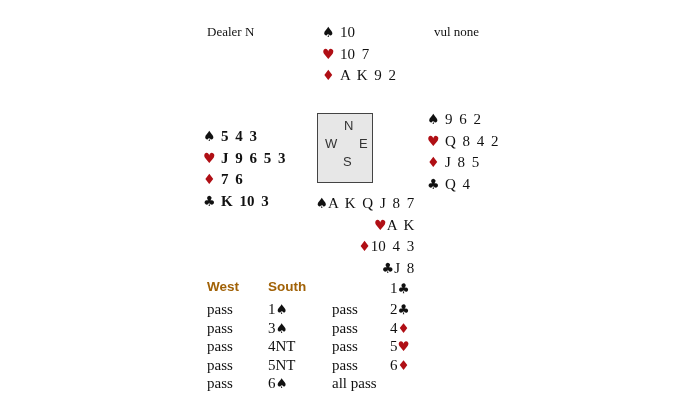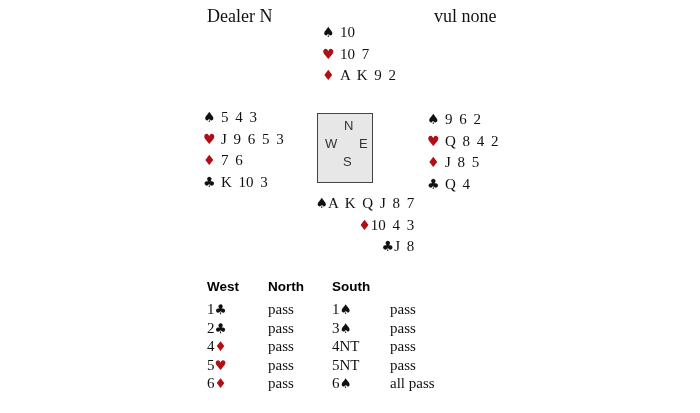--- a/index.html
+++ b/index.html
@@ -1,52 +1,52 @@
 <!DOCTYPE html>
 <html><head>
 <meta charset="utf-8">
 <style>
   html,body { margin:0; padding:0; background:#ffffff; }
   .screen {
     position:relative; width:700px; height:413px; background:#ffffff;
     font-family:"Liberation Serif", serif; color:#111111; overflow:hidden;
   }
-  .top-label { position:absolute; top:6px; font-size:18px; white-space:nowrap; }
+  .top-label { position:absolute; top:24px; font-size:13px; white-space:nowrap; }
   .dealer-label { left:207px; }
   .vul-label { left:434px; }
 
   .hand { position:absolute; font-size:15px; }
   .suit-row { height:21.5px; line-height:21.5px; white-space:nowrap; word-spacing:3px; }
   .pip {
     font-family:"DejaVu Sans", sans-serif; font-size:14px;
     display:inline-block; width:18px; word-spacing:0;
   }
   .hand-north { left:310px; top:22px;margin-left:12px; }
-  .hand-west  { left:203px; top:107px; }
+  .hand-west  { left:203px; top:126px;font-weight:bold; }
   .hand-east  { left:383px; top:109px;margin-left:44px; }
   .hand-south { left:310px; top:193px;text-align:right; }
 
   .compass {
     position:absolute; left:317px; top:113px; width:56px; height:70px;
     background:#e7e7e7; border:1.5px solid #444444; box-sizing:border-box;
     font-family:"Liberation Sans", sans-serif; font-size:13px; color:#333333;
   }
   .compass span { position:absolute; }
   .c-n { top:4px;  left:26px; }
   .c-w { top:22px; left:7px;  }
   .c-e { top:22px; left:41px; }
   .c-s { top:40px; left:25px; }
 
   .auction {
     position:absolute; left:207px; top:279px;
     display:grid; grid-template-columns:61px 64px 58px 72px;
   }
   .bh {
     font-family:"Liberation Sans", sans-serif; font-weight:bold;
-    font-size:13.5px; height:21px; line-height:15px; color:#000000;
+    font-size:13.5px; height:21px; line-height:15px; color:#a16207;
   }
   .bc { font-size:15px; height:18.6px; line-height:18.6px; white-space:nowrap; }
   .bid-pip { font-family:"DejaVu Sans", sans-serif; font-size:13.5px; }
 </style>
 </head>
 <body>
 
 <div class="screen">
 
   <div class="top-label dealer-label">Dealer N</div>
@@ -74,27 +74,27 @@
 
   <div class="hand hand-east">
     <div class="suit-row"><span class="pip" style="color:#111111">♠</span><span>9 6 2</span></div>
     <div class="suit-row"><span class="pip" style="color:#b00f15">♥</span><span>Q 8 4 2</span></div>
     <div class="suit-row"><span class="pip" style="color:#b00f15">♦</span><span>J 8 5</span></div>
     <div class="suit-row"><span class="pip" style="color:#111111">♣</span><span>Q 4</span></div>
   </div>
 
   <div class="hand hand-south">
     <div class="suit-row"><span class="pip" style="color:#111111">♠</span><span>A K Q J 8 7</span></div>
+    <div class="suit-row"><span class="pip" style="color:#b00f15">♥</span><span>A K</span></div>
     <div class="suit-row"><span class="pip" style="color:#b00f15">♦</span><span>10 4 3</span></div>
     <div class="suit-row"><span class="pip" style="color:#111111">♣</span><span>J 8</span></div>
   </div>
 
   <div class="auction">
     <div class="bh">West</div>
-    <div class="bh">North</div>
     <div class="bh">South</div>
 
     <div class="bc"><span></span></div>
     <div class="bc"><span>1</span><span class="bid-pip" style="color:#111111">♣</span></div>
     <div class="bc"><span>pass</span></div>
     <div class="bc"><span>1</span><span class="bid-pip" style="color:#111111">♠</span></div>
 
     <div class="bc"><span>pass</span></div>
     <div class="bc"><span>2</span><span class="bid-pip" style="color:#111111">♣</span></div>
     <div class="bc"><span>pass</span></div>

